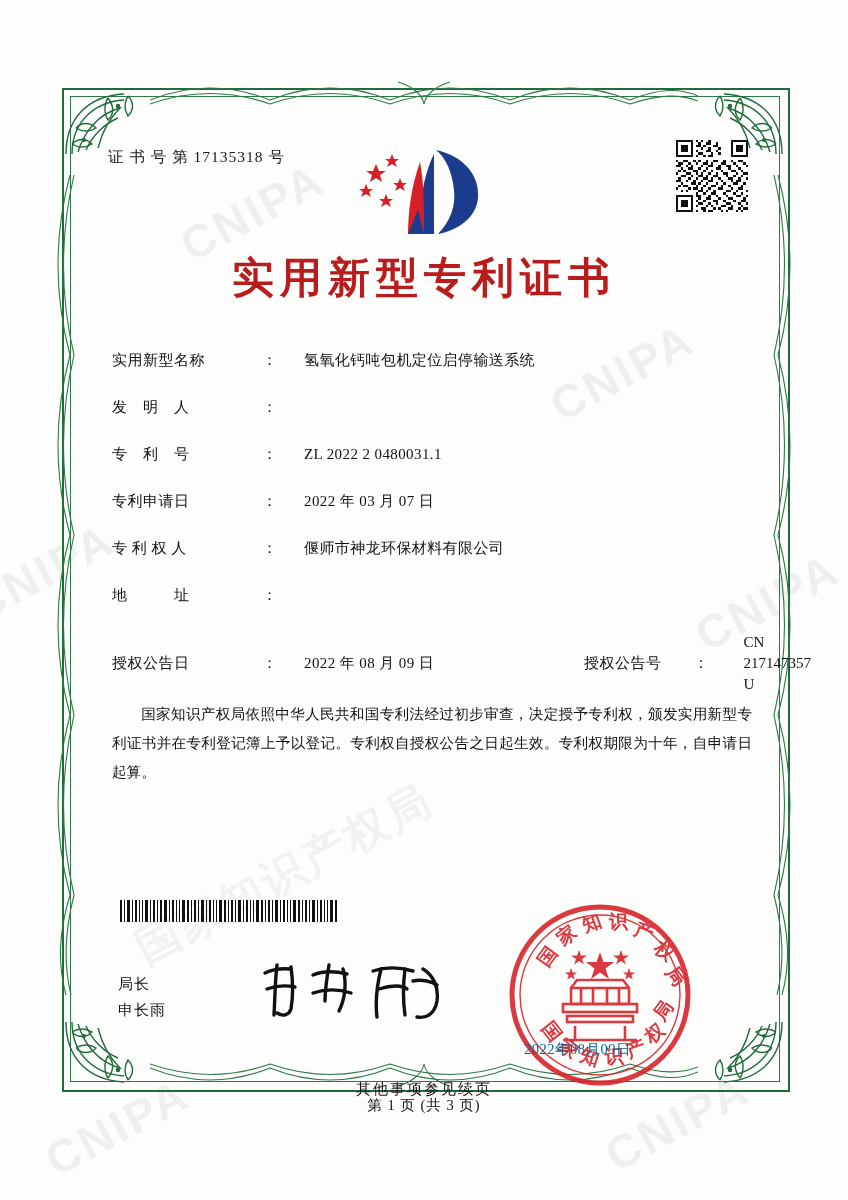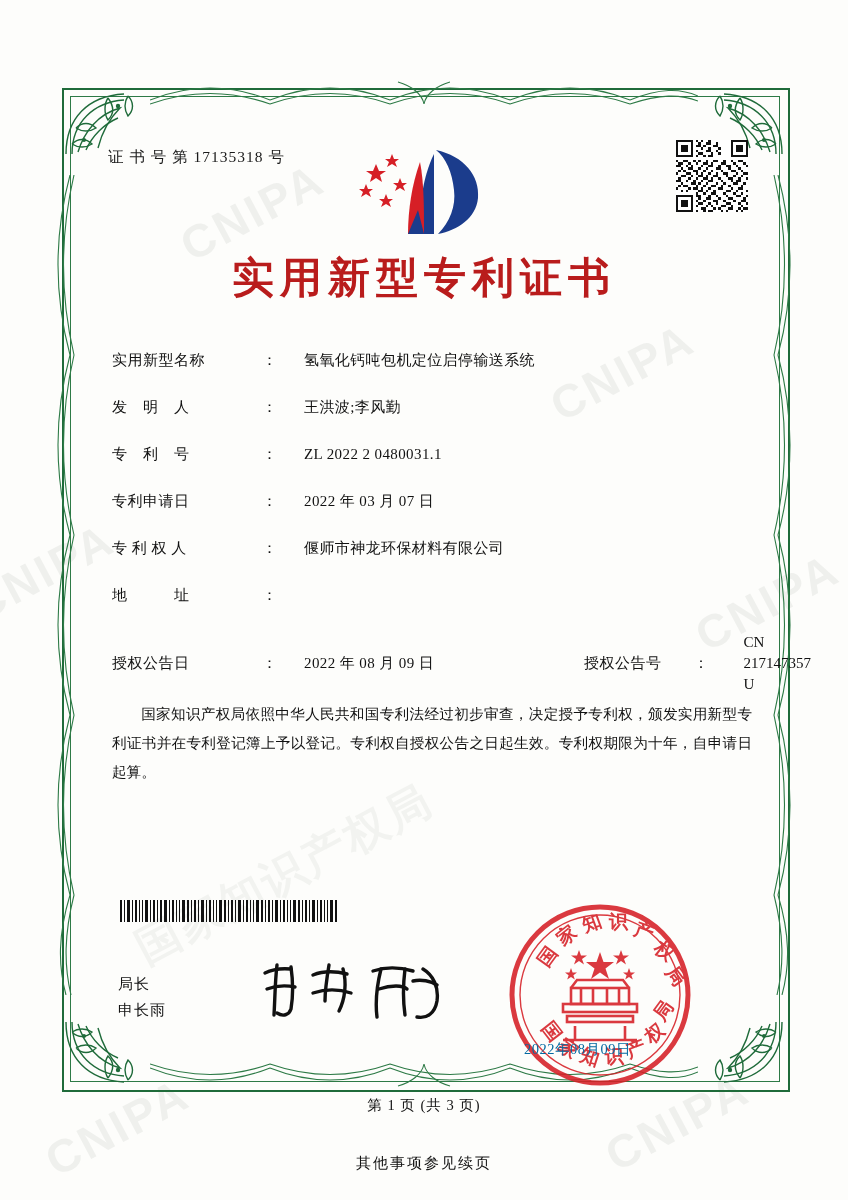--- a/index.html
+++ b/index.html
@@ -246,21 +246,21 @@
     top: 1096px;
     text-align: center;
     font-size: 14.5px;
     color: #111;
     letter-spacing: 1px;
   }
   .footer-note {
     position: absolute;
     left: 0;
     right: 0;
-    top: 1154px;
+    top: 1080px;
     text-align: center;
     font-size: 15px;
     color: #111;
     letter-spacing: 2px;
   }
 </style>
 </head>
 <body>
 
 <div id="page">
@@ -581,21 +581,20 @@
 
     <div class="fields">
       <div class="field-row">
         <span class="field-label">实用新型名称</span>
         <span class="field-colon">：</span>
         <span class="field-value">氢氧化钙吨包机定位启停输送系统</span>
       </div>
       <div class="field-row">
         <span class="field-label">发　明　人</span>
         <span class="field-colon">：</span>
-        <span class="field-value">王洪波;李风勤</span>
       </div>
       <div class="field-row">
         <span class="field-label">专　利　号</span>
         <span class="field-colon">：</span>
         <span class="field-value">ZL 2022 2 0480031.1</span>
       </div>
       <div class="field-row">
         <span class="field-label">专利申请日</span>
         <span class="field-colon">：</span>
         <span class="field-value">2022 年 03 月 07 日</span>

